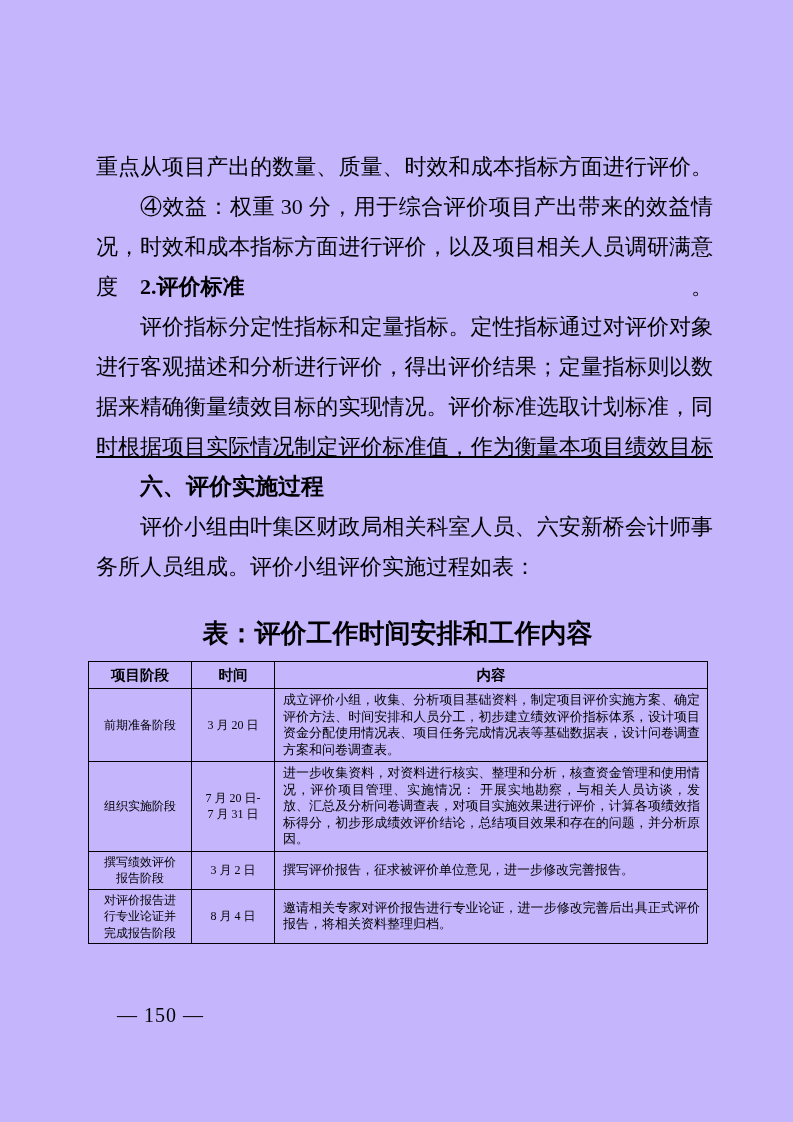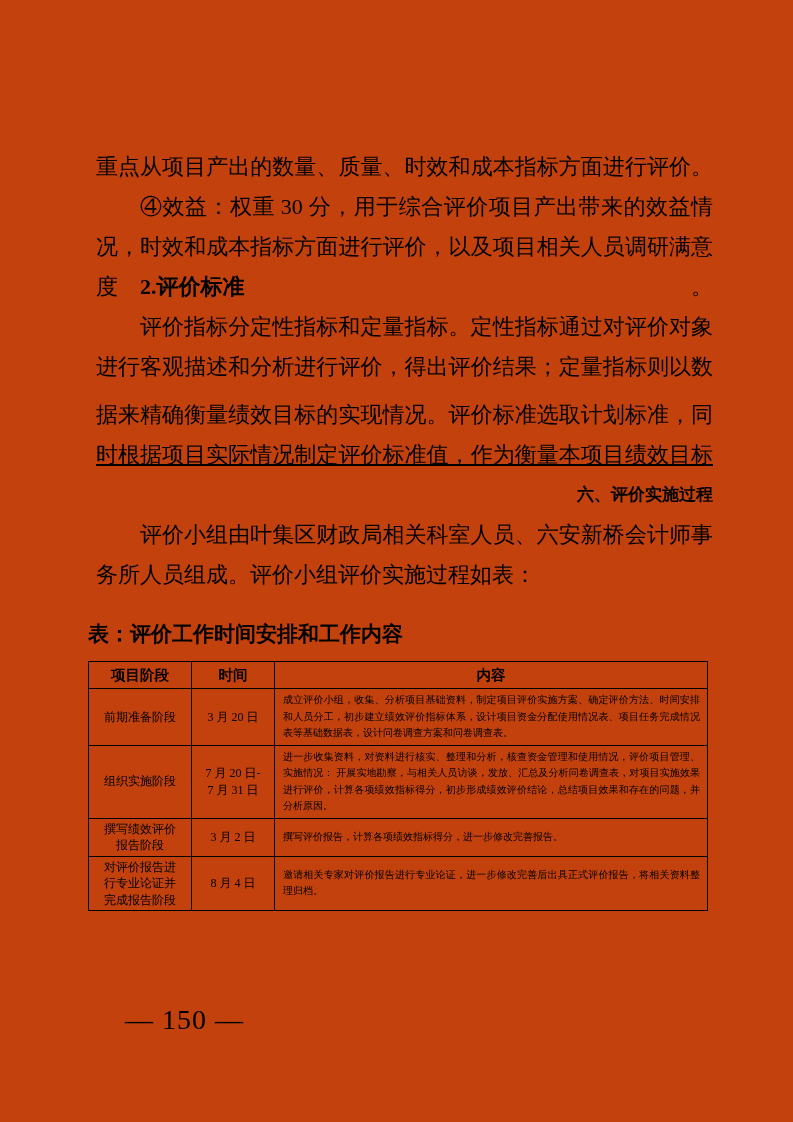--- a/index.html
+++ b/index.html
@@ -4,21 +4,21 @@
 <style>
   html, body {
     margin: 0;
     padding: 0;
     background: #ffffff;
   }
   .page {
     position: relative;
     width: 793px;
     height: 1122px;
-    background: #c2410c;
+    background: #c4b5fd;
     overflow: hidden;
     font-family: "Liberation Serif", "DejaVu Serif", serif;
     color: #000000;
   }
   .doc-body {
     position: absolute;
     left: 96px;
     top: 147px;
     width: 617px;
   }
@@ -31,30 +31,30 @@
   }
   .just {
     text-align: justify;
     text-align-last: justify;
   }
   .heading-sub {
     font-weight: bold;
   }
   .heading-section {
     font-weight: bold;
-    font-size: 17px;
-    text-align: right;
+    font-size: 23px;
   }
   .table-title {
     position: absolute;
     left: 88px;
     top: 618px;
     width: 619px;
+    text-align: center;
     font-weight: bold;
-    font-size: 21px;
+    font-size: 26px;
     line-height: 32px;
   }
   table.schedule {
     position: absolute;
     left: 88px;
     top: 661px;
     width: 619px;
     border-collapse: collapse;
     table-layout: fixed;
   }
@@ -75,48 +75,47 @@
   col.c-content { width: 433px; }
   td.stage-cell, td.time-cell {
     font-size: 12px;
     line-height: 16.5px;
     text-align: center;
     vertical-align: middle;
     white-space: pre-line;
     padding: 2px 2px;
   }
   td.content-cell {
-    font-size: 10px;
+    font-size: 13px;
     line-height: 16.5px;
     text-align: justify;
     vertical-align: middle;
     padding: 3px 7px 3px 8px;
   }
   .footer-page-number {
     position: absolute;
     left: 117px;
     top: 1004px;
-    font-size: 28px;
+    font-size: 20px;
     letter-spacing: 1px;
-    margin-left: 8px;
   }
 </style>
 </head>
 <body>
 
 <div class="page">
 
   <div class="doc-body" id="doc-lines">
       <div class="line  just" style="padding-left: 0px;">重点从项目产出的数量、质量、时效和成本指标方面进行评价。</div>
       <div class="line  just" style="padding-left: 44px;">④效益：权重 30 分，用于综合评价项目产出带来的效益情</div>
       <div class="line  just" style="padding-left: 0px;">况，时效和成本指标方面进行评价，以及项目相关人员调研满意度。</div>
       <div class="line heading-sub" style="padding-left: 44px;">2.评价标准</div>
       <div class="line  just" style="padding-left: 44px;">评价指标分定性指标和定量指标。定性指标通过对评价对象</div>
       <div class="line  just" style="padding-left: 0px;">进行客观描述和分析进行评价，得出评价结果；定量指标则以数</div>
-      <div class="line  just" style="padding-left: 0px; margin-top: 8px;">据来精确衡量绩效目标的实现情况。评价标准选取计划标准，同</div>
+      <div class="line  just" style="padding-left: 0px;">据来精确衡量绩效目标的实现情况。评价标准选取计划标准，同</div>
       <div class="line  just" style="padding-left: 0px; text-decoration: underline;">时根据项目实际情况制定评价标准值，作为衡量本项目绩效目标</div>
       <div class="line heading-section" style="padding-left: 44px;">六、评价实施过程</div>
       <div class="line  just" style="padding-left: 44px;">评价小组由叶集区财政局相关科室人员、六安新桥会计师事</div>
       <div class="line " style="padding-left: 0px;">务所人员组成。评价小组评价实施过程如表：</div>
     </div>
 
   <div class="table-title">表：评价工作时间安排和工作内容</div>
 
   <table class="schedule">
     <colgroup>
@@ -140,21 +139,21 @@
         <tr>
           <td class="stage-cell">组织实施阶段</td>
           <td class="time-cell">7 月 20 日-
 7 月 31 日</td>
           <td class="content-cell">进一步收集资料，对资料进行核实、整理和分析，核查资金管理和使用情况，评价项目管理、实施情况： 开展实地勘察，与相关人员访谈，发放、汇总及分析问卷调查表，对项目实施效果进行评价，计算各项绩效指标得分，初步形成绩效评价结论，总结项目效果和存在的问题，并分析原因。</td>
         </tr>
         <tr>
           <td class="stage-cell">撰写绩效评价
 报告阶段</td>
           <td class="time-cell">3 月 2 日</td>
-          <td class="content-cell">撰写评价报告，计算各项绩效指标得分，进一步修改完善报告。</td>
+          <td class="content-cell">撰写评价报告，征求被评价单位意见，进一步修改完善报告。</td>
         </tr>
         <tr>
           <td class="stage-cell">对评价报告进
 行专业论证并
 完成报告阶段</td>
           <td class="time-cell">8 月 4 日</td>
           <td class="content-cell">邀请相关专家对评价报告进行专业论证，进一步修改完善后出具正式评价报告，将相关资料整理归档。</td>
         </tr>
       </tbody>
   </table>

